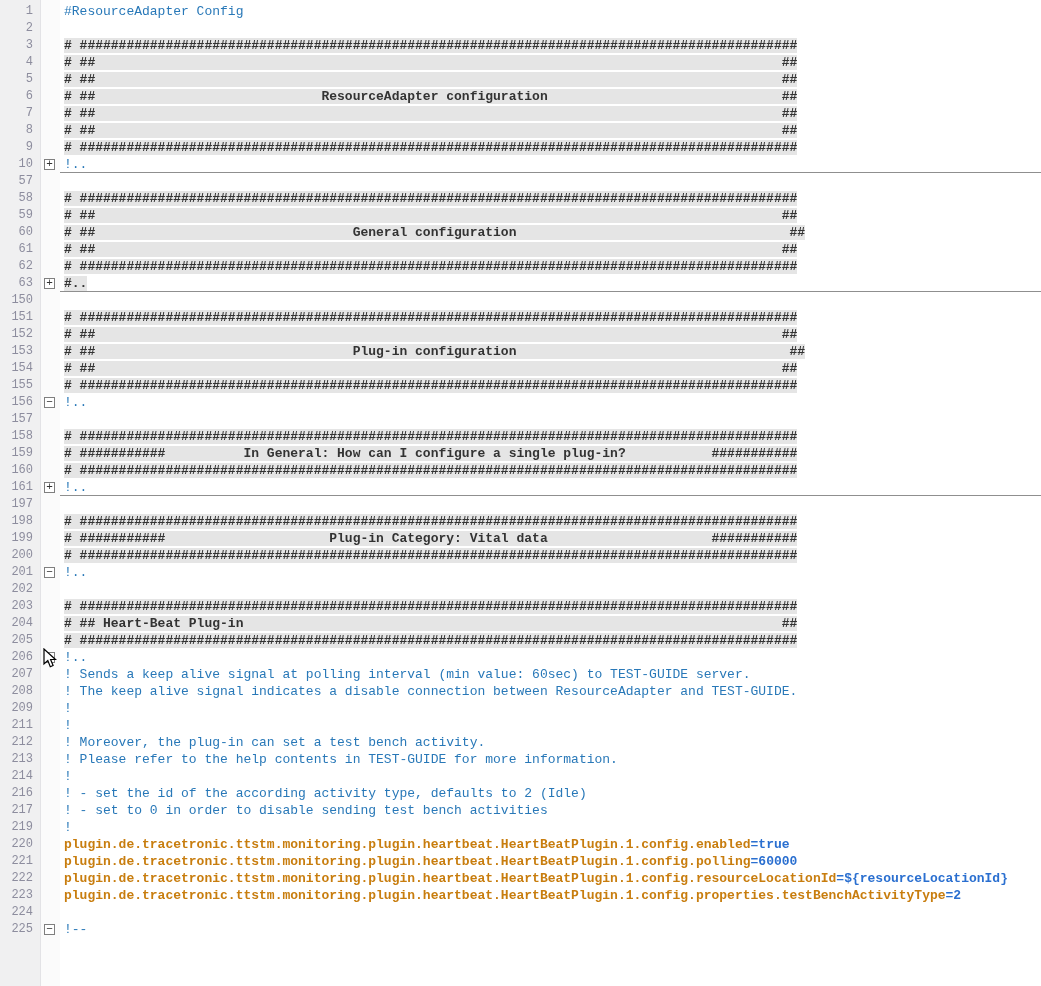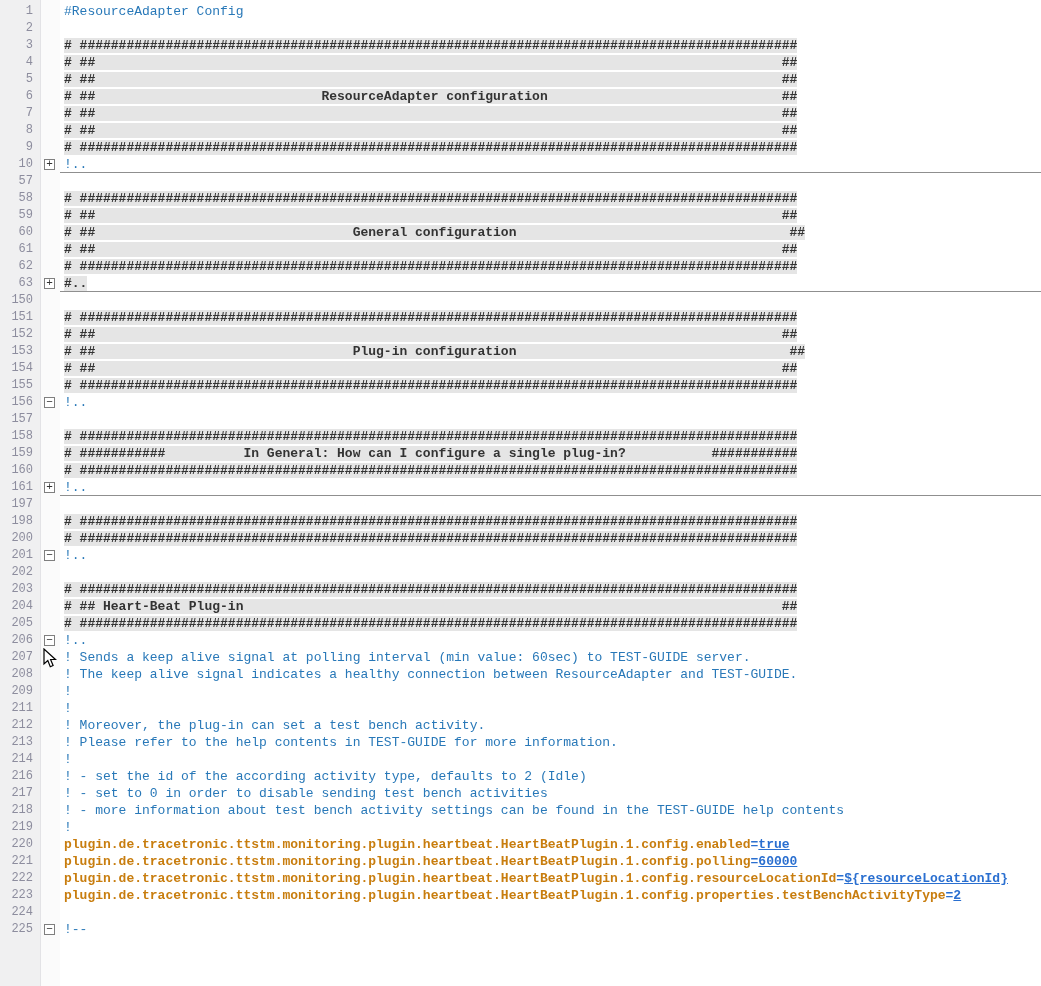--- a/index.html
+++ b/index.html
@@ -25,21 +25,21 @@
   .foldbox { position: absolute; left: 4px; top: 3px; width: 11px; height: 11px;
              box-sizing: border-box; border: 1px solid #7f7f7f; background: #ffffff;
              color: #333333; font-size: 11px; line-height: 8px; text-align: center;
              cursor: pointer; display: block; }
   .code { flex: 1 1 auto; overflow: hidden; padding-left: 4px; }
   .row.hline .code { border-bottom: 1px solid #8f8f8f; }
   .style-blue .tok { color: #2878b8; }
   .style-hash .tok { color: #333333; background: #e5e5e5; font-weight: bold; }
   .tok-key { color: #c87d0e; font-weight: bold; text-align: center; }
   .tok-eq  { color: #2a6fd0; font-weight: bold; }
-  .tok-val { color: #2a6fd0; font-weight: bold; text-decoration: underline; }
+  .tok-val { color: #2a6fd0; font-weight: bold; }
   #cursor { position: absolute; left: 43px; top: 648px; z-index: 5; }
 </style>
 </head>
 <body>
 
 <div id="editor">
     <div class="row style-blue"><div class="gutter">1</div><div class="fold"></div><div class="code"><span class="tok">#ResourceAdapter Config</span></div></div>
     <div class="row style-empty"><div class="gutter">2</div><div class="fold"></div><div class="code"></div></div>
     <div class="row style-hash"><div class="gutter">3</div><div class="fold"></div><div class="code"><span class="tok"># ############################################################################################</span></div></div>
     <div class="row style-hash"><div class="gutter">4</div><div class="fold"></div><div class="code"><span class="tok"># ##                                                                                        ##</span></div></div>
@@ -63,37 +63,37 @@
     <div class="row style-hash"><div class="gutter">154</div><div class="fold"></div><div class="code"><span class="tok"># ##                                                                                        ##</span></div></div>
     <div class="row style-hash"><div class="gutter">155</div><div class="fold"></div><div class="code"><span class="tok"># ############################################################################################</span></div></div>
     <div class="row style-blue"><div class="gutter">156</div><div class="fold"><span class="foldbox">−</span></div><div class="code"><span class="tok">!..</span></div></div>
     <div class="row style-empty"><div class="gutter">157</div><div class="fold"></div><div class="code"></div></div>
     <div class="row style-hash"><div class="gutter">158</div><div class="fold"></div><div class="code"><span class="tok"># ############################################################################################</span></div></div>
     <div class="row style-hash"><div class="gutter">159</div><div class="fold"></div><div class="code"><span class="tok"># ###########          In General: How can I configure a single plug-in?           ###########</span></div></div>
     <div class="row style-hash"><div class="gutter">160</div><div class="fold"></div><div class="code"><span class="tok"># ############################################################################################</span></div></div>
     <div class="row style-blue hline"><div class="gutter">161</div><div class="fold"><span class="foldbox">+</span></div><div class="code"><span class="tok">!..</span></div></div>
     <div class="row style-empty"><div class="gutter">197</div><div class="fold"></div><div class="code"></div></div>
     <div class="row style-hash"><div class="gutter">198</div><div class="fold"></div><div class="code"><span class="tok"># ############################################################################################</span></div></div>
+    <div class="row style-hash"><div class="gutter">199</div><div class="fold"></div><div class="code"><span class="tok"># ###########                     Plug-in Category: Vital data                     ###########</span></div></div>
     <div class="row style-hash"><div class="gutter">200</div><div class="fold"></div><div class="code"><span class="tok"># ############################################################################################</span></div></div>
     <div class="row style-blue"><div class="gutter">201</div><div class="fold"><span class="foldbox">−</span></div><div class="code"><span class="tok">!..</span></div></div>
     <div class="row style-empty"><div class="gutter">202</div><div class="fold"></div><div class="code"></div></div>
     <div class="row style-hash"><div class="gutter">203</div><div class="fold"></div><div class="code"><span class="tok"># ############################################################################################</span></div></div>
     <div class="row style-hash"><div class="gutter">204</div><div class="fold"></div><div class="code"><span class="tok"># ## Heart-Beat Plug-in                                                                     ##</span></div></div>
     <div class="row style-hash"><div class="gutter">205</div><div class="fold"></div><div class="code"><span class="tok"># ############################################################################################</span></div></div>
     <div class="row style-blue"><div class="gutter">206</div><div class="fold"><span class="foldbox">−</span></div><div class="code"><span class="tok">!..</span></div></div>
     <div class="row style-blue"><div class="gutter">207</div><div class="fold"></div><div class="code"><span class="tok">! Sends a keep alive signal at polling interval (min value: 60sec) to TEST-GUIDE server.</span></div></div>
-    <div class="row style-blue"><div class="gutter">208</div><div class="fold"></div><div class="code"><span class="tok">! The keep alive signal indicates a healthy connection between ResourceAdapter and TEST-GUIDE.</span></div></div>
+    <div class="row style-blue"><div class="gutter">208</div><div class="fold"></div><div class="code"><span class="tok">! The keep alive signal indicates a disable connection between ResourceAdapter and TEST-GUIDE.</span></div></div>
     <div class="row style-blue"><div class="gutter">209</div><div class="fold"></div><div class="code"><span class="tok">!</span></div></div>
     <div class="row style-blue"><div class="gutter">211</div><div class="fold"></div><div class="code"><span class="tok">!</span></div></div>
     <div class="row style-blue"><div class="gutter">212</div><div class="fold"></div><div class="code"><span class="tok">! Moreover, the plug-in can set a test bench activity.</span></div></div>
     <div class="row style-blue"><div class="gutter">213</div><div class="fold"></div><div class="code"><span class="tok">! Please refer to the help contents in TEST-GUIDE for more information.</span></div></div>
     <div class="row style-blue"><div class="gutter">214</div><div class="fold"></div><div class="code"><span class="tok">!</span></div></div>
     <div class="row style-blue"><div class="gutter">216</div><div class="fold"></div><div class="code"><span class="tok">! - set the id of the according activity type, defaults to 2 (Idle)</span></div></div>
     <div class="row style-blue"><div class="gutter">217</div><div class="fold"></div><div class="code"><span class="tok">! - set to 0 in order to disable sending test bench activities</span></div></div>
-    <div class="row style-blue"><div class="gutter">218</div><div class="fold"></div><div class="code"><span class="tok">! - more information about test bench activity settings can be found in the TEST-GUIDE help contents</span></div></div>
     <div class="row style-blue"><div class="gutter">219</div><div class="fold"></div><div class="code"><span class="tok">!</span></div></div>
     <div class="row style-prop"><div class="gutter">220</div><div class="fold"></div><div class="code"><span class="tok tok-key">plugin.de.tracetronic.ttstm.monitoring.plugin.heartbeat.HeartBeatPlugin.1.config.enabled</span><span class="tok tok-eq">=</span><span class="tok tok-val">true</span></div></div>
     <div class="row style-prop"><div class="gutter">221</div><div class="fold"></div><div class="code"><span class="tok tok-key">plugin.de.tracetronic.ttstm.monitoring.plugin.heartbeat.HeartBeatPlugin.1.config.polling</span><span class="tok tok-eq">=</span><span class="tok tok-val">60000</span></div></div>
     <div class="row style-prop"><div class="gutter">222</div><div class="fold"></div><div class="code"><span class="tok tok-key">plugin.de.tracetronic.ttstm.monitoring.plugin.heartbeat.HeartBeatPlugin.1.config.resourceLocationId</span><span class="tok tok-eq">=</span><span class="tok tok-val">${resourceLocationId}</span></div></div>
     <div class="row style-prop"><div class="gutter">223</div><div class="fold"></div><div class="code"><span class="tok tok-key">plugin.de.tracetronic.ttstm.monitoring.plugin.heartbeat.HeartBeatPlugin.1.config.properties.testBenchActivityType</span><span class="tok tok-eq">=</span><span class="tok tok-val">2</span></div></div>
     <div class="row style-empty"><div class="gutter">224</div><div class="fold"></div><div class="code"></div></div>
     <div class="row style-blue"><div class="gutter">225</div><div class="fold"><span class="foldbox">−</span></div><div class="code"><span class="tok">!--</span></div></div>
   </div>
 
 <svg id="cursor" width="14" height="21" viewBox="0 0 14 21">

